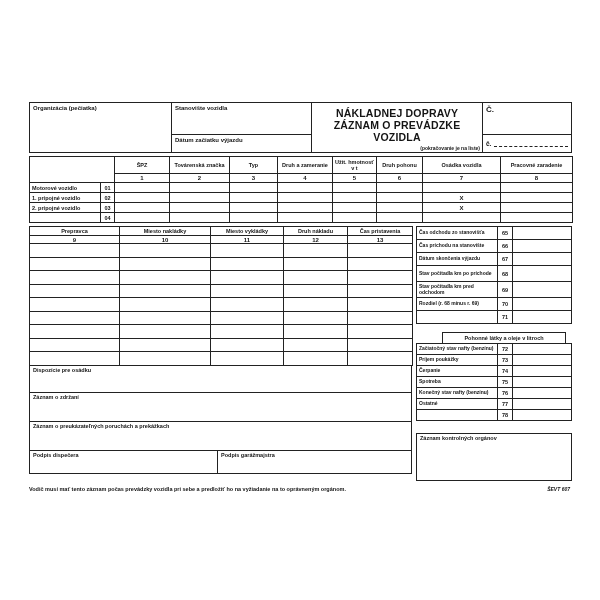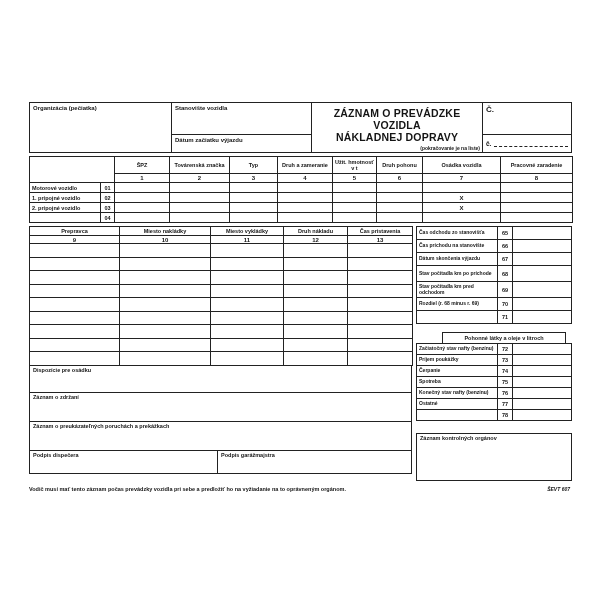--- a/index.html
+++ b/index.html
@@ -76,22 +76,22 @@
 
     <div class="hdr">
       <div class="box org-box">
         <span>Organizácia (pečiatka)</span>
       </div>
       <div class="box station-box">
         <div class="station-top">Stanovište vozidla</div>
         <div class="station-bot">Dátum začiatku výjazdu</div>
       </div>
       <div class="box title-box">
+        <div class="title-line">NÁKLADNEJ DOPRAVY</div>
         <div class="title-line">ZÁZNAM O PREVÁDZKE VOZIDLA</div>
-        <div class="title-line">NÁKLADNEJ DOPRAVY</div>
         <div class="title-note">(pokračovanie je na liste)</div>
       </div>
       <div class="box num-box">
         <div class="num-top">Č.</div>
         <div class="num-bot">
           <span>č.</span>
           <span class="dash-line"></span>
         </div>
       </div>
     </div>

